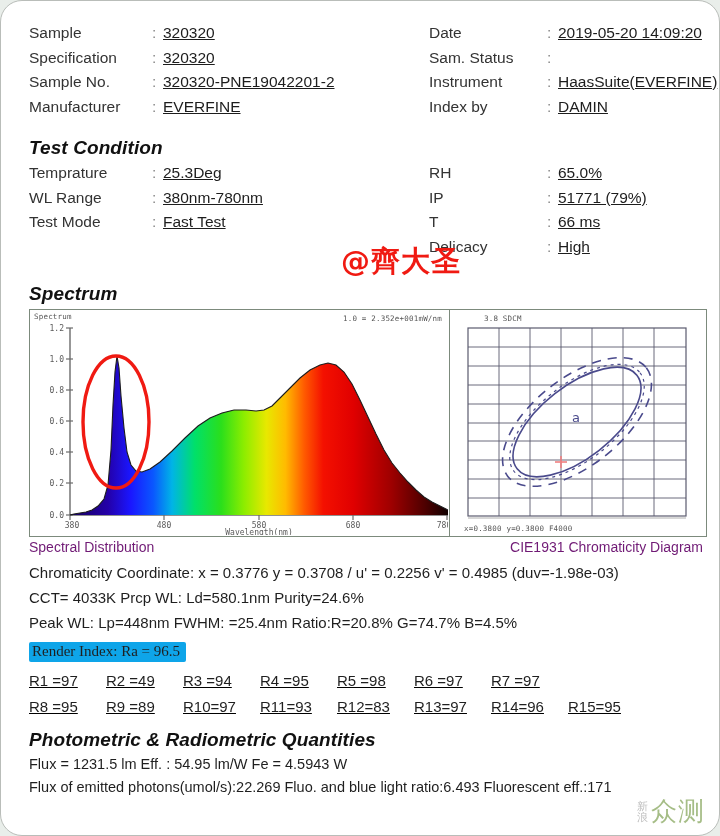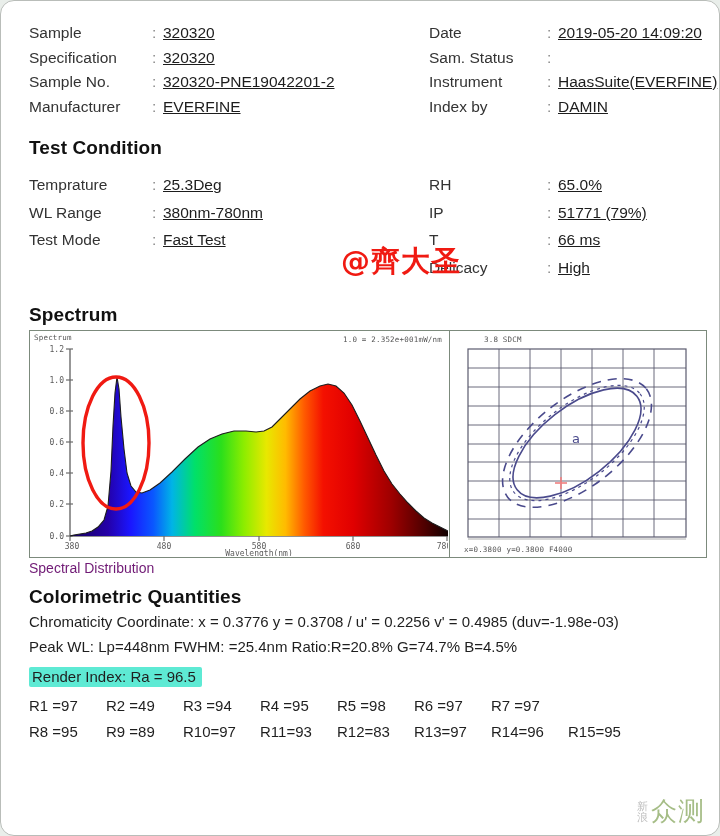--- a/index.html
+++ b/index.html
@@ -6,21 +6,21 @@
     margin: 0; padding: 0;
     width: 720px; height: 836px;
     background: #e9eeea;
     font-family: "Liberation Sans", sans-serif;
     overflow: hidden;
   }
   #page {
     position: relative;
     width: 720px; height: 836px;
     background: #ffffff;
-    border-radius: 14px;
+    border-radius: 22px;
     box-sizing: border-box;
     border: 1.5px solid #b9bdb9;
     overflow: hidden;
   }
   .inner {
     position: absolute;
     left: 0; top: 0; right: 0; bottom: 0;
     padding: 24px 14px 0 28px;
     box-sizing: border-box;
   }
@@ -44,26 +44,27 @@
   .info-sep { width: 11px; flex: none; color: #8a8a8a; }
   .info-value { color: #1d1d1d; white-space: nowrap; text-decoration: underline; }
 
   
   .sec-title {
     font-size: 19px;
     font-weight: bold;
     color: #111;
     margin: 0 0 6px 0;
     letter-spacing: .1px;
+    font-style: italic;
   }
   .sec-title.small-gap { margin-bottom: 4px; }
 
   
   #test-condition { margin-top: 14px; }
-  #test-condition .info-row { margin-bottom: 9px; margin-top: 12px; }
+  #test-condition .info-row { margin-bottom: 9px; }
 
   
   #spectrum-section { margin-top: 20px; position: relative; }
   .charts-row {
     display: flex;
     border: 1.5px solid #7c8a7c;
     height: 228px;
     box-sizing: border-box;
     background: #fff;
     width: 678px;
@@ -104,28 +105,29 @@
   
   #colorimetric { margin-top: 10px; }
   .line {
     font-size: 15px;
     color: #1f1f1f;
     line-height: 1.05;
     margin-bottom: 9px;
     white-space: nowrap;
   }
   .hl {
-    background: #5eead4;
+    background: #0ea5e9;
     display: inline-block;
     padding: 1px 6px 2px 3px;
     border-radius: 2px;
     font-size: 15px;
     color: #1f1f1f;
-  }
-  .ri-rows { margin-top: 2px; }
+    font-family: Liberation Serif, serif;
+  }
+  .ri-rows { margin-top: 2px; text-decoration: underline; }
   .ri-row {
     display: flex;
     font-size: 15px;
     color: #1f1f1f;
     margin-bottom: 9px;
   }
   .ri-cell { width: 77px; flex: none; white-space: nowrap; }
 
   
   #photometric { margin-top: 14px; }
@@ -400,26 +402,27 @@
               <line x1="111" y1="146" x2="111" y2="158"></line>
             </g>
 
             <line x1="18" y1="208" x2="236" y2="208" stroke="#9a9a9a" stroke-width="0.8"></line>
           </svg>
         </div>
       </div>
 
       <div class="caption-row">
         <div class="caption-left">Spectral Distribution</div>
+        <div class="caption-right">CIE1931 Chromaticity Diagram</div>
       </div>
     </div>
 
     <div id="colorimetric">
-      <div class="sec-title">Colorimetric Quantities</div>
       <div class="line">Chromaticity Coordinate: x = 0.3776 y = 0.3708 / u' = 0.2256 v' = 0.4985 (duv=-1.98e-03)</div>
+      <div class="line">CCT=  4033K        Prcp WL:   Ld=580.1nm        Purity=24.6%</div>
       <div class="line">Peak WL:  Lp=448nm  FWHM:  =25.4nm  Ratio:R=20.8% G=74.7% B=4.5%</div>
 
       <div style="margin-top:12px;margin-bottom:10px;">
         <span class="hl">Render Index: Ra = 96.5</span>
       </div>
 
       <div class="ri-rows">
         <div class="ri-row">
           <span class="ri-cell">R1 =97</span>
           <span class="ri-cell">R2 =49</span>
@@ -435,20 +438,25 @@
           <span class="ri-cell">R10=97</span>
           <span class="ri-cell">R11=93</span>
           <span class="ri-cell">R12=83</span>
           <span class="ri-cell">R13=97</span>
           <span class="ri-cell">R14=96</span>
           <span class="ri-cell">R15=95</span>
         </div>
       </div>
     </div>
 
+    <div id="photometric">
+      <div class="sec-title">Photometric &amp; Radiometric Quantities</div>
+      <div class="line">Flux  = 1231.5 lm   Eff. : 54.95 lm/W  Fe  = 4.5943 W</div>
+      <div class="line">Flux of emitted photons(umol/s):22.269    Fluo. and blue light ratio:6.493   Fluorescent eff.:171</div>
+    </div>
 
   </div>
 
   <div id="wm-red">@齊大圣</div>
 
   <div id="wm-bottom">
     <div style="display:flex;flex-direction:column;line-height:11px;">
       <span class="wm-small">新</span>
       <span class="wm-small">浪</span>
     </div>

